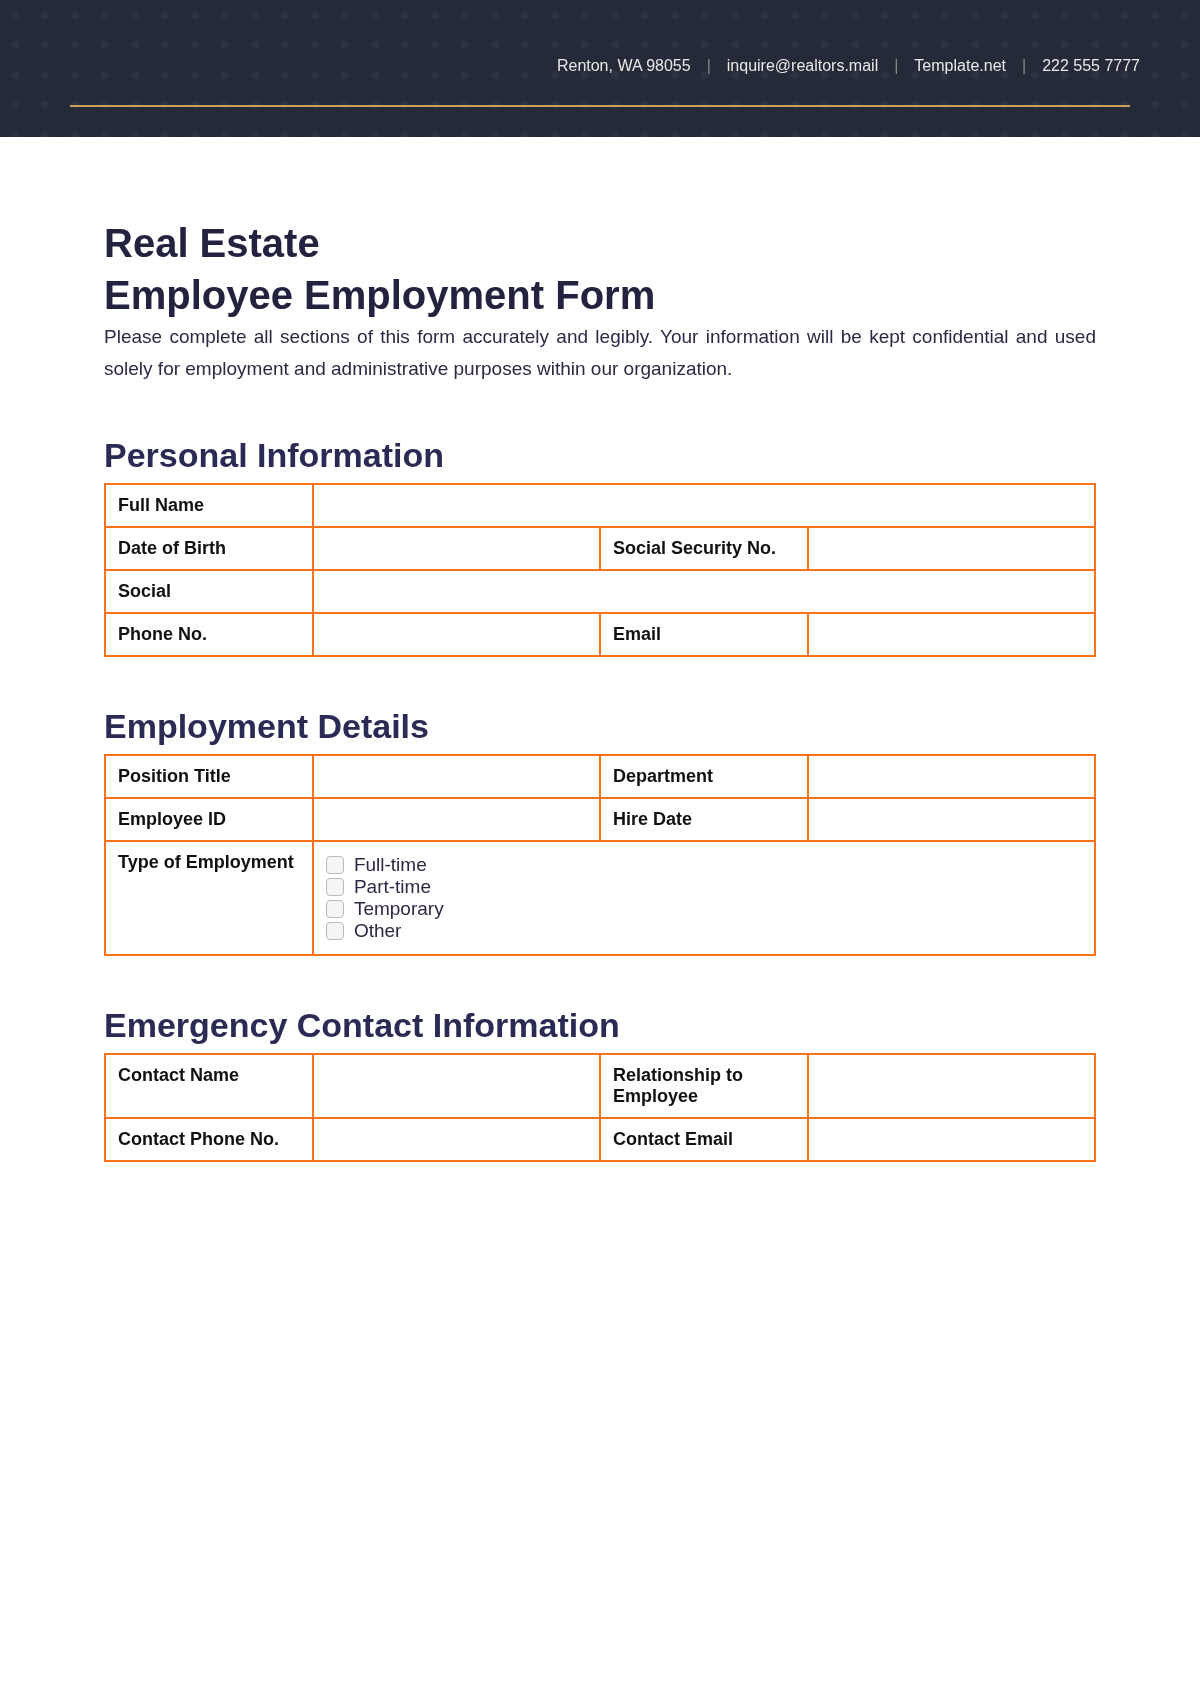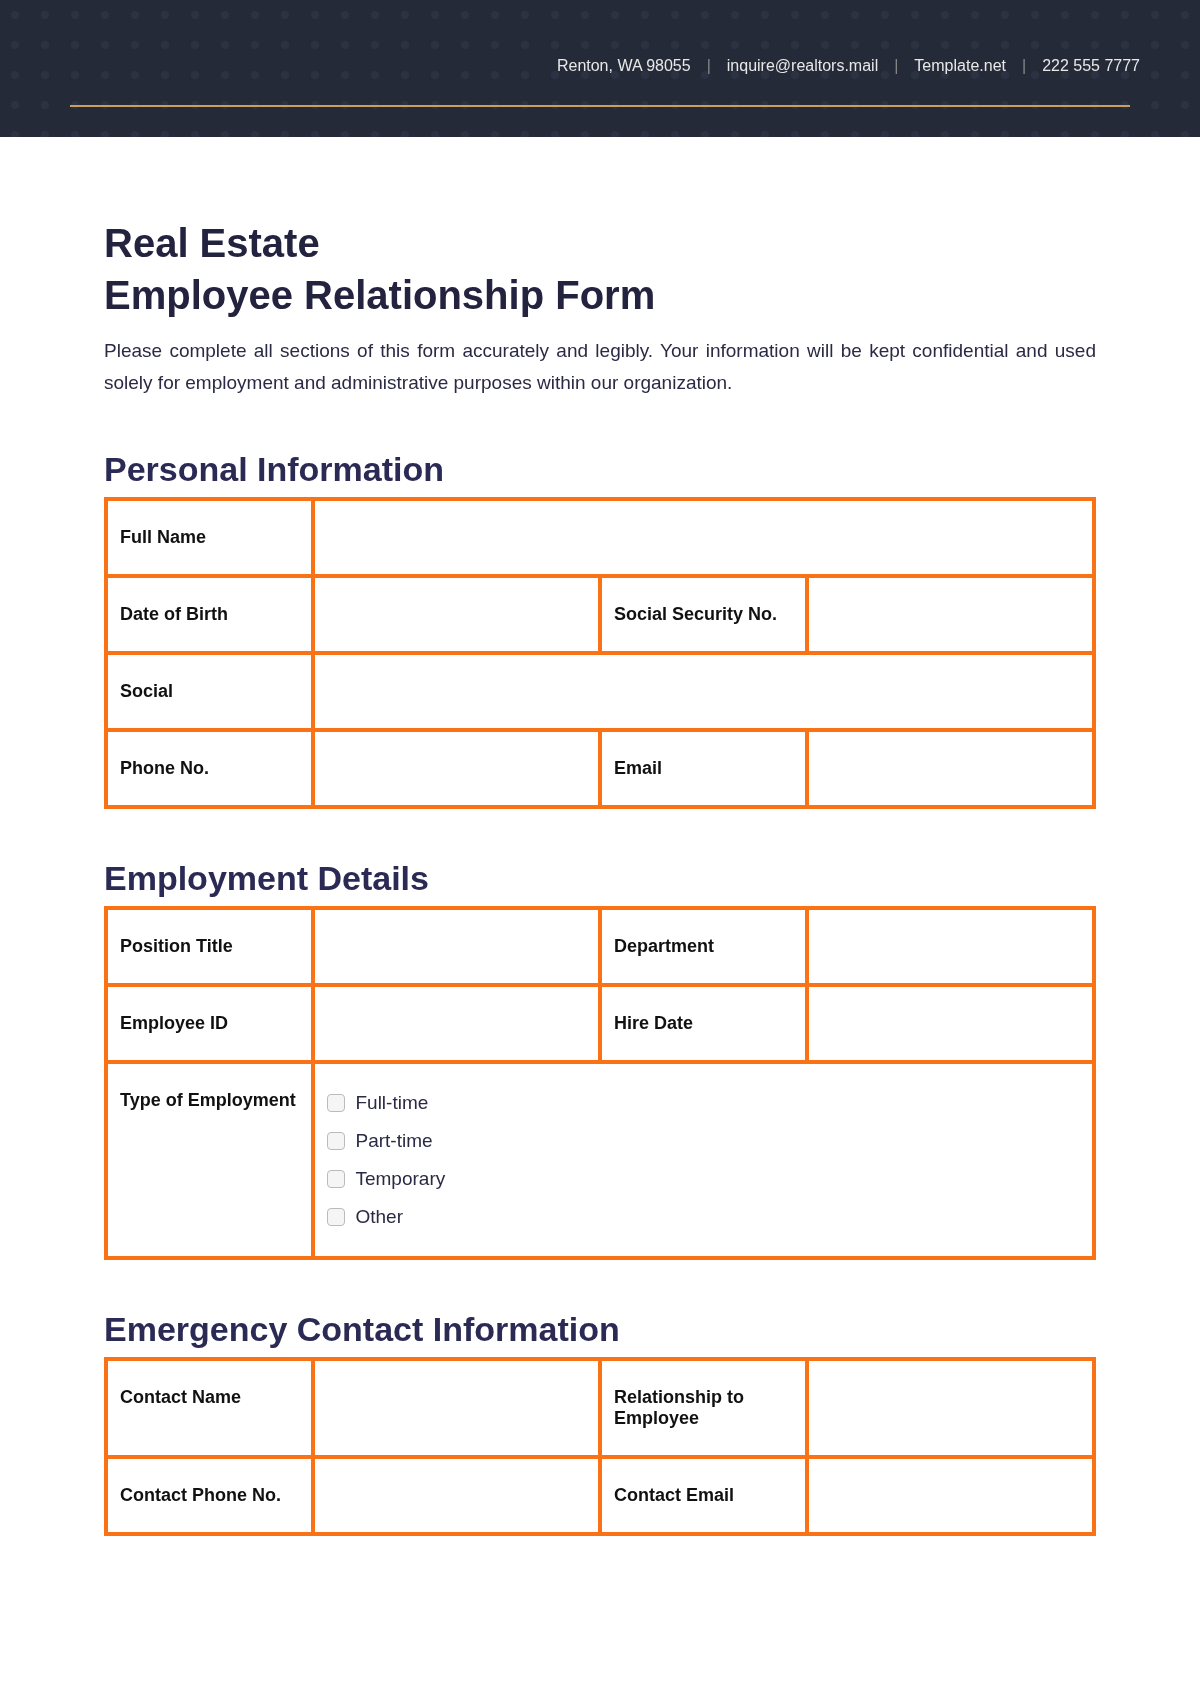--- a/index.html
+++ b/index.html
@@ -8,27 +8,27 @@
 .logo-wrap{text-align:center}
 .logo{display:inline-block;position:relative;width:70px;height:70px}
 .logo svg{width:100%;height:100%}
 .brand{text-align:center;font-size:13px;font-weight:700;letter-spacing:3px;color:#fff;margin-top:8px}
 .contact-row{display:flex;justify-content:flex-end;gap:16px;margin-top:22px;font-size:16px;color:#e8e8e8}
 .divider{color:#888}
 .gold-line{height:2px;background:#c89f5c;margin:30px 10px 0}
 .content{padding:80px 104px 40px}
 .title{font-size:40px;font-weight:700;line-height:1.3;color:#232340}
 .description{font-style:italic;color:#d0d0d0;font-size:19px;margin-top:22px}
-.instructions{font-size:19px;color:#2a2a45;line-height:1.7;margin-top:14px;text-align:justify}
+.instructions{font-size:19px;color:#2a2a45;line-height:1.7;text-align:justify}
 .section-title{font-size:34px;font-weight:700;color:#2a2a55;margin-top:50px;margin-bottom:8px}
 .form-table{width:100%;border-collapse:collapse}
-.form-table td{border:4px solid #f97316;padding:26px 12px;font-size:18px;vertical-align:top}
+.form-table td{border:2px solid #f97316;padding:10px 12px;font-size:18px;vertical-align:top}
 .form-table td.label{font-weight:700;color:#111;width:21%}
 .form-table td.value{width:29%}
-.checkbox-list{display:flex;flex-direction:column;gap:16px;padding:2px 0}
+.checkbox-list{display:flex;flex-direction:column;gap:0;padding:2px 0}
 .checkbox-item{display:flex;align-items:center;gap:10px;font-size:19px;color:#2a2a45}
 .checkbox{width:18px;height:18px;border:1px solid #bbb;border-radius:4px;background:#f5f5f5;display:inline-block}
 </style>
 </head>
 <body>
 
 <div class="header">
   <div class="contact-row">
     <span>Renton, WA 98055</span>
     <span class="divider">|</span>
@@ -37,21 +37,21 @@
     <span>Template.net</span>
     <span class="divider">|</span>
     <span>222 555 7777</span>
   </div>
   <div class="gold-line"></div>
 </div>
 
 <div class="content">
   <h1 class="title">
     <span>Real Estate</span><br>
-    <span>Employee Relationship Form</span>
+    <span>Employee Employment Form</span>
   </h1>
   <p class="instructions">Please complete all sections of this form accurately and legibly. Your information will be kept confidential and used solely for employment and administrative purposes within our organization.</p>
 
   <h2 class="section-title">Personal Information</h2>
   <table class="form-table">
     <tbody>
         <tr>
       <td class="label">Full Name</td>
       <td class="value" colspan="3"></td>
     </tr>

